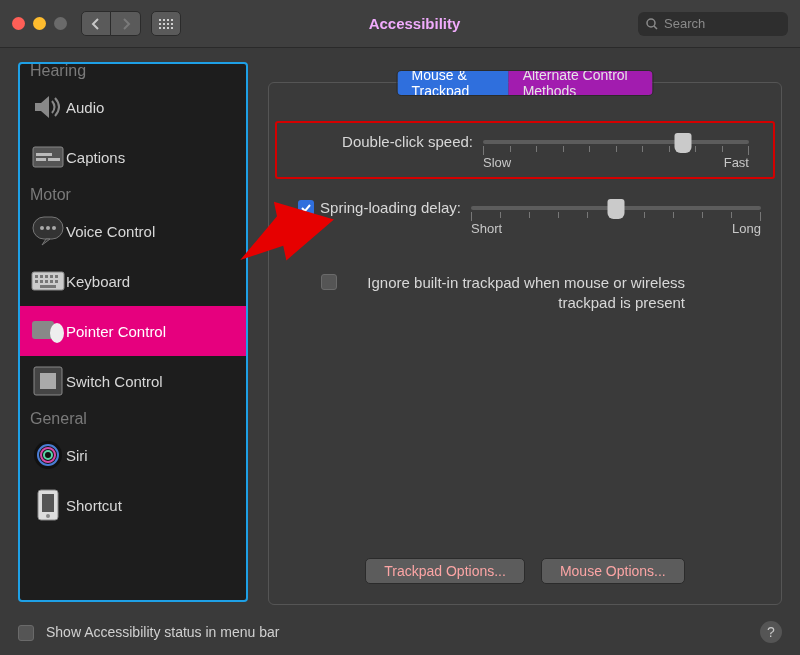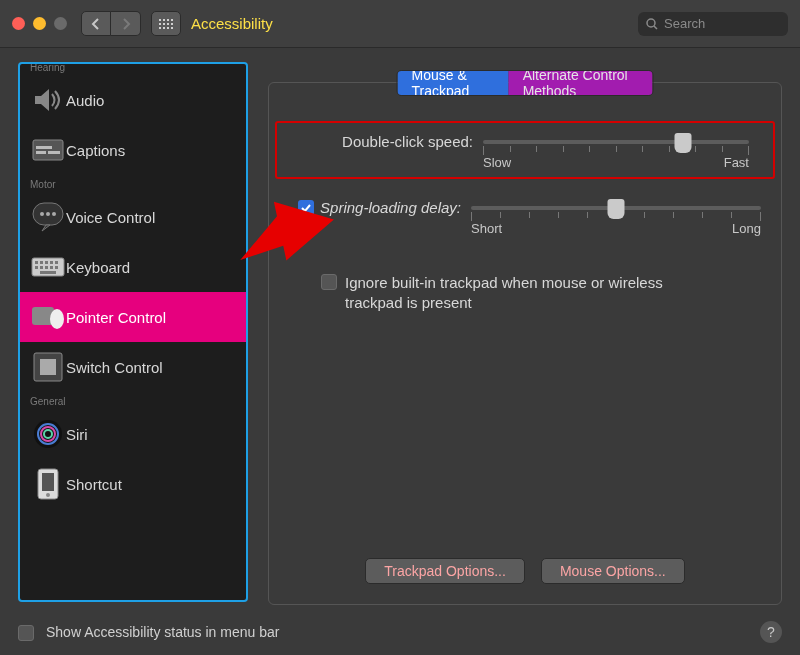--- a/index.html
+++ b/index.html
@@ -11,45 +11,45 @@
   .dot.red { background: #ff5f57; }
   .dot.yellow { background: #febc2e; }
   .dot.green { background: #6a6a6a; }
   .navbtns { display: flex; gap: 0; margin-right: 10px; }
   .navbtn { width: 30px; height: 25px; background: #5a5a5a; display: flex; align-items: center; justify-content: center; border: 1px solid #2b2b2b; }
   .navbtn:first-child { border-radius: 5px 0 0 5px; }
   .navbtn:last-child { border-radius: 0 5px 5px 0; border-left: none; }
   .gridbtn { width: 30px; height: 25px; background: #5a5a5a; border: 1px solid #2b2b2b; border-radius: 5px; display: flex; align-items: center; justify-content: center; margin-right: 10px; }
   .grid-icon { display: grid; grid-template-columns: repeat(4, 2px); grid-template-rows: repeat(3, 2px); gap: 2px; }
   .grid-icon span { background: #d0d0d0; }
-  .title { flex: 1; color: #fde047; font-size: 15px; font-weight: 400; }
+  .title { flex: 1; text-align: center; color: #f0abfc; font-size: 15px; font-weight: 700; }
   .search { width: 150px; height: 24px; background: #2e2e2e; border-radius: 6px; display: flex; align-items: center; padding: 0 8px; gap: 6px; color: #8a8a8a; font-size: 13px; }
   .content { position: absolute; top: 62px; left: 18px; right: 18px; bottom: 50px; display: flex; gap: 20px; }
   .sidebar { width: 230px; height: 540px; background: #1d1d1d; border: 2px solid #1ea0e6; border-radius: 4px; overflow: hidden; position: relative; }
-  .section { color: #7a7a7a; font-size: 10px; padding: 4px 10px 2px; }
+  .section { color: #7a7a7a; font-size: 16px; padding: 4px 10px 2px; }
   .item { height: 50px; display: flex; align-items: center; padding: 0 10px; gap: 0; color: #d8d8d8; font-size: 15px; cursor: default; }
   .item.sel { background: #e6007e; color: #fff; }
   .icon-box { width: 36px; height: 34px; display: flex; align-items: center; justify-content: center; flex-shrink: 0; }
   .panel { flex: 1; position: relative; }
   .tabs { position: absolute; top: 8px; left: 50%; transform: translateX(-50%); display: flex; z-index: 2; border-radius: 5px; overflow: hidden; border: 1px solid #2b2b2b; }
   .tab { height: 24px; padding: 0 14px; display: flex; align-items: center; font-size: 14px; background: #a21caf; color: #e4e4e4; }
   .tab.active { background: #2f6fdd; color: #fff; }
   .groupbox { position: absolute; top: 20px; left: 0; right: 0; bottom: 0; border: 1px solid #555; border-radius: 6px; background: #3a3a3a; padding: 50px 20px 20px; }
   .row { display: flex; align-items: flex-start; gap: 10px; margin-bottom: 34px; }
   .row-label { width: 172px; text-align: right; font-size: 15px; color: #d8d8d8; padding-top: 0; }
   .row-control { flex: 1; }
   .slider-wrap { position: relative; height: 40px; }
   .track { position: absolute; top: 7px; left: 0; right: 0; height: 4px; background: #5c5c5c; border-radius: 2px; }
   .ticks { position: absolute; top: 13px; left: 0; right: 0; height: 6px; display: flex; justify-content: space-between; }
   .ticks span { width: 1px; height: 6px; background: #777; }
   .ticks span:first-child, .ticks span:last-child { height: 9px; }
   .thumb { position: absolute; top: 0; width: 17px; height: 20px; background: #cacaca; border-radius: 3px 3px 6px 6px; transform: translateX(-50%); }
   .slider-labels { position: absolute; top: 22px; left: 0; right: 0; display: flex; justify-content: space-between; font-size: 13px; color: #c8c8c8; }
   .hlbox { border: 2px solid #d40000; border-radius: 3px; padding: 10px 24px 4px; margin: -12px -14px 20px; }
-  .chk-row { display: flex; align-items: flex-start; gap: 8px; margin-bottom: 28px; }
+  .chk-row { display: flex; align-items: flex-start; gap: 8px; margin-bottom: 28px; text-align: right; }
   .chk { width: 16px; height: 16px; border-radius: 3px; flex-shrink: 0; margin-top: 1px; display:flex; align-items:center; justify-content:center; }
   .chk.on { background: #2f6fdd; }
   .chk.off { background: #555; border: 1px solid #6a6a6a; }
   .chk-label { font-size: 15px; color: #d8d8d8; line-height: 1.3; }
   .btn-row { position: absolute; bottom: 20px; left: 0; right: 0; display: flex; justify-content: center; gap: 16px; }
   .btn { height: 26px; padding: 0 18px; background: #5c5c5c; border: 1px solid #2b2b2b; border-radius: 5px; color: #fca5a5; font-size: 14px; display: flex; align-items: center; }
   .footer { position: absolute; bottom: 12px; left: 18px; right: 18px; display: flex; align-items: center; justify-content: space-between; }
   .footer-left { display: flex; align-items: center; gap: 12px; font-size: 14px; color: #d0d0d0; }
   .help { width: 22px; height: 22px; border-radius: 50%; background: #555; color: #c8c8c8; display: flex; align-items: center; justify-content: center; font-size: 14px; }
   .arrow { position: absolute; left: 235px; top: 195px; z-index: 5; pointer-events: none; }
@@ -233,21 +233,21 @@
                 <div class="slider-labels">
                   <span>Slow</span>
                   <span>Fast</span>
                 </div>
               </div>
             </div>
           </div>
         </div>
 
         <div class="row">
-          <div class="row-label" style="display:flex;align-items:center;justify-content:flex-end;gap:6px;font-style:italic;">
+          <div class="row-label" style="display:flex;align-items:center;justify-content:flex-end;gap:6px;">
             <div class="chk on">
               <svg width="10" height="10" viewBox="0 0 10 10">
                   <path d="M1 5 L4 8 L9 2" stroke="#fff" stroke-width="2" fill="none"></path>
                 </svg>
             </div>
             <span>Spring-loading delay:</span>
           </div>
           <div class="row-control">
             <div class="slider-wrap">
               <div class="track"></div>

